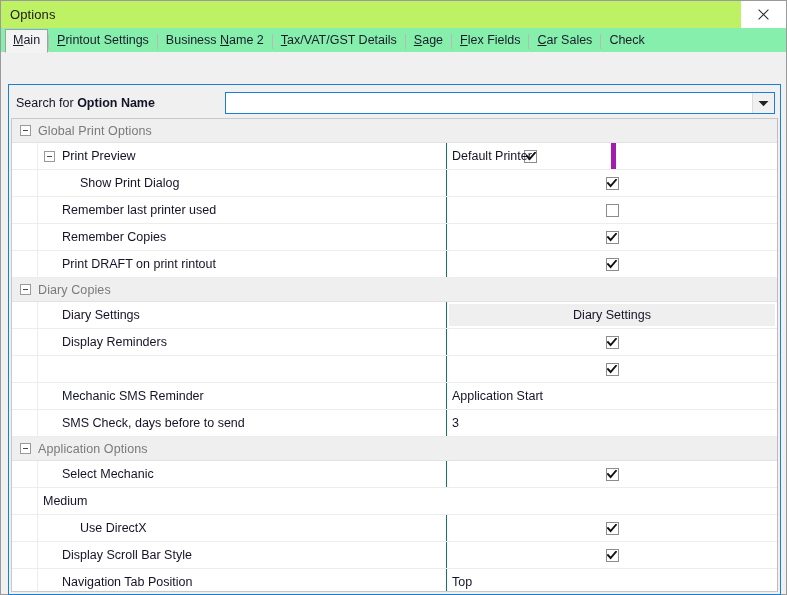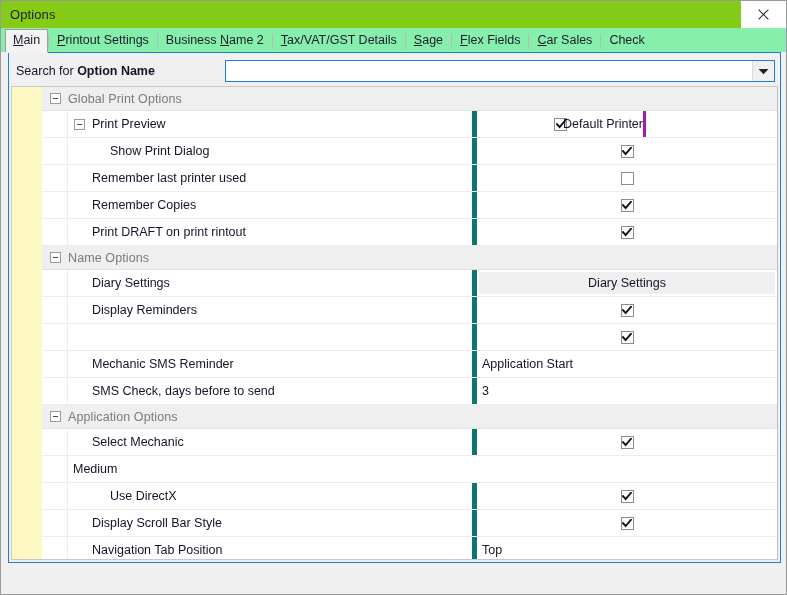--- a/index.html
+++ b/index.html
@@ -27,21 +27,21 @@
     border: 1px solid #9a9a9a;
     background: #f0f0f0;
     display: flex;
     flex-direction: column;
   }
 
   
   .titlebar {
     height: 27px;
     min-height: 27px;
-    background: #84cc16;
+    background: #bef264;
     display: flex;
     align-items: center;
     position: relative;
   }
   .title-text {
     padding-left: 9px;
     font-size: 13px;
     color: #202020;
     letter-spacing: .1px;
   }
@@ -100,20 +100,21 @@
     height: 15px;
     margin: 0 0 3px 0;
     align-self: flex-end;
   }
 
   
   .panel-wrap {
     flex: 0 0 auto;
     padding: 0 7px;
     box-sizing: border-box;
+    margin-top: 32px;
   }
   .panel {
     border: 1px solid #1a7fd4;
     background: #f0f0f0;
     box-sizing: border-box;
     width: 773px;
     height: 511px;
     display: flex;
     flex-direction: column;
     padding: 2px;
@@ -166,27 +167,26 @@
     display: flex;
     align-items: center;
     justify-content: center;
     cursor: pointer;
   }
 
   
   .grid {
     flex: 1;
     border: 1px solid #c8c8c8;
-    background: #fef9c3;
+    background: #d946ef;
     box-sizing: border-box;
     overflow: hidden;
     display: flex;
     flex-direction: column;
     border-right: 1px solid #bdbdbd;
-    padding-left: 30px;
   }
   .grid-inner {
     flex: 1;
     display: flex;
     flex-direction: column;
   }
 
   
   .grp {
     height: 24px;
@@ -242,43 +242,42 @@
     flex: 0 0 25px;
     border-right: 1px solid #ededed;
     background: #ffffff;
   }
   .cell-name {
     width: 409px;
     flex: 0 0 409px;
     display: flex;
     align-items: center;
     box-sizing: border-box;
-    border-right: 5px solid #0f766e;
+    border-right: 1px solid #0f766e;
     padding-left: 6px;
   }
   .name-text {
     font-size: 12.5px;
     color: #141428;
     margin-left: 7px;
     white-space: nowrap;
   }
   .name-text.deep { margin-left: 25px; }
   .cell-val {
     flex: 1;
     display: flex;
     align-items: center;
     box-sizing: border-box;
     padding-left: 5px;
     position: relative;
   }
   .cell-val.center { justify-content: center; padding-left: 0; }
   .cell-val.split {
     flex: 0 0 169px;
-    border-right: 3px solid #a21caf;
-    justify-content: flex-end;
+    border-right: 5px solid #a21caf;
   }
   .cell-val-tail {
     flex: 1;
   }
   .val-text {
     font-size: 12.5px;
     color: #141428;
     white-space: nowrap;
   }
 
@@ -439,21 +438,21 @@
                   <svg width="10" height="9" viewBox="0 0 10 9">
                     <path d="M1 4.2 L3.6 7 L9 0.8" stroke="#111" stroke-width="1.9" fill="none" stroke-linecap="square"></path>
                   </svg>
                 </div>
               </div>
             </div>
             <div class="grp">
               <div class="exp">
                 <i></i>
               </div>
-              <div class="grp-label">Name Options</div>
+              <div class="grp-label">Diary Copies</div>
             </div>
             <div class="row">
               <div class="indent-rail"></div>
               <div class="cell-name">
                 <div class="exp-ph"></div>
                 <div class="name-text">Diary Settings</div>
               </div>
               <div class="cell-val">
                 <div class="btn-cell">
                   <div class="val-text">Diary Settings</div>

